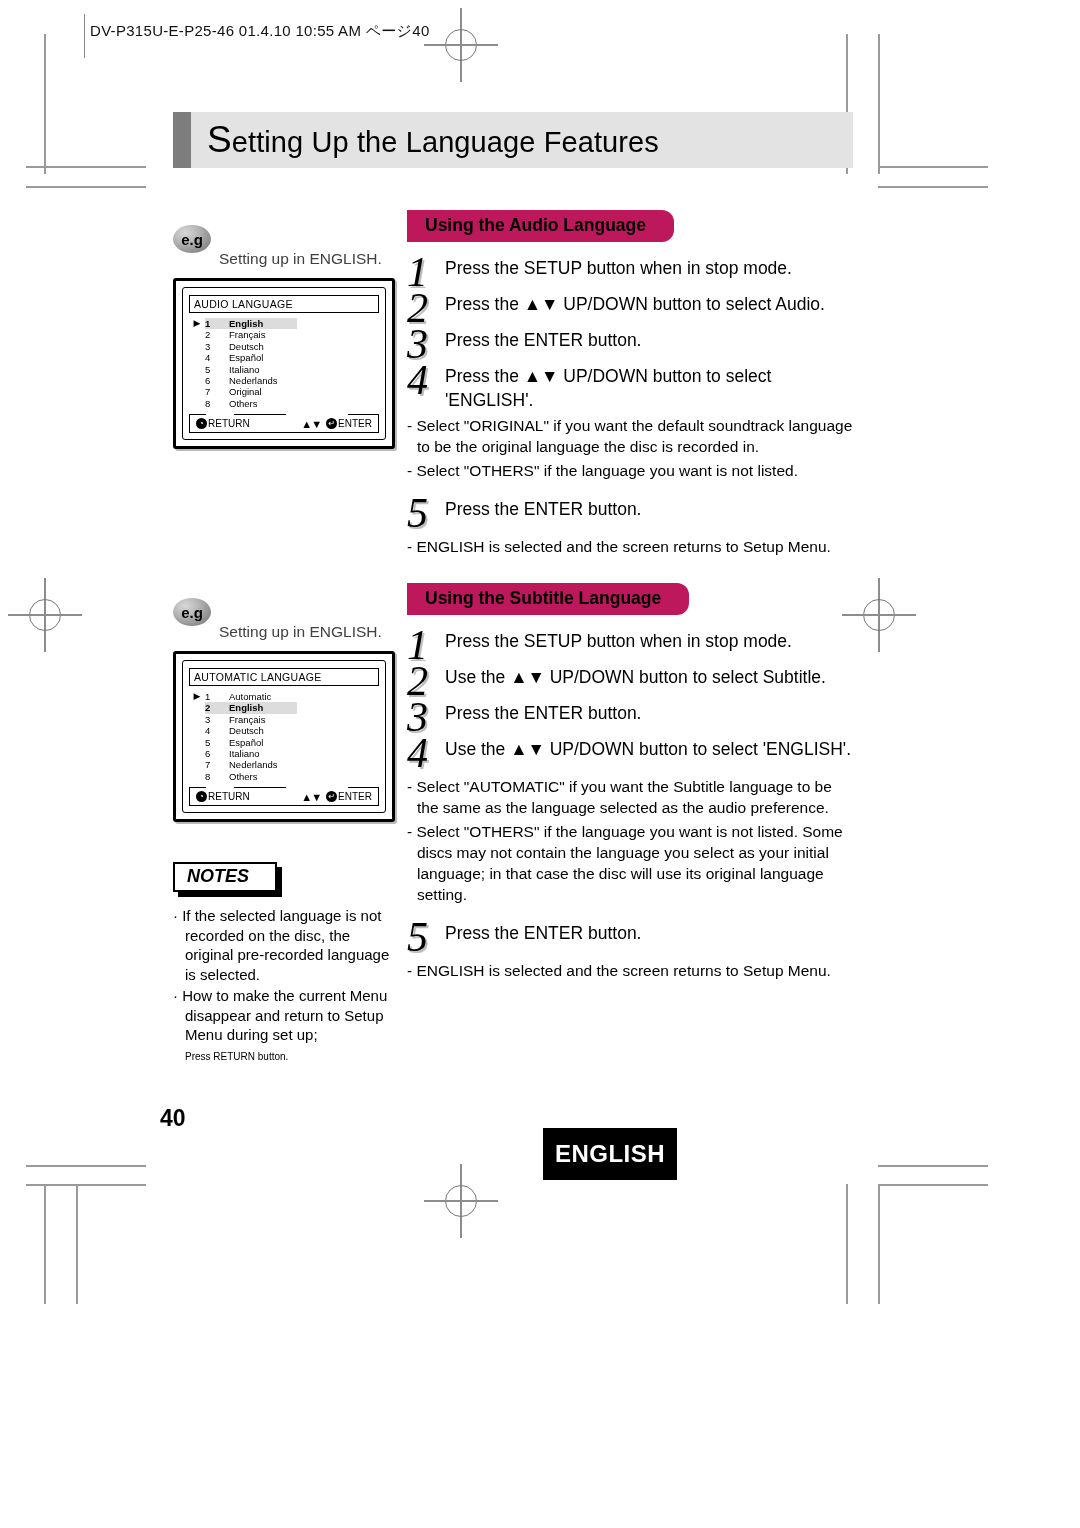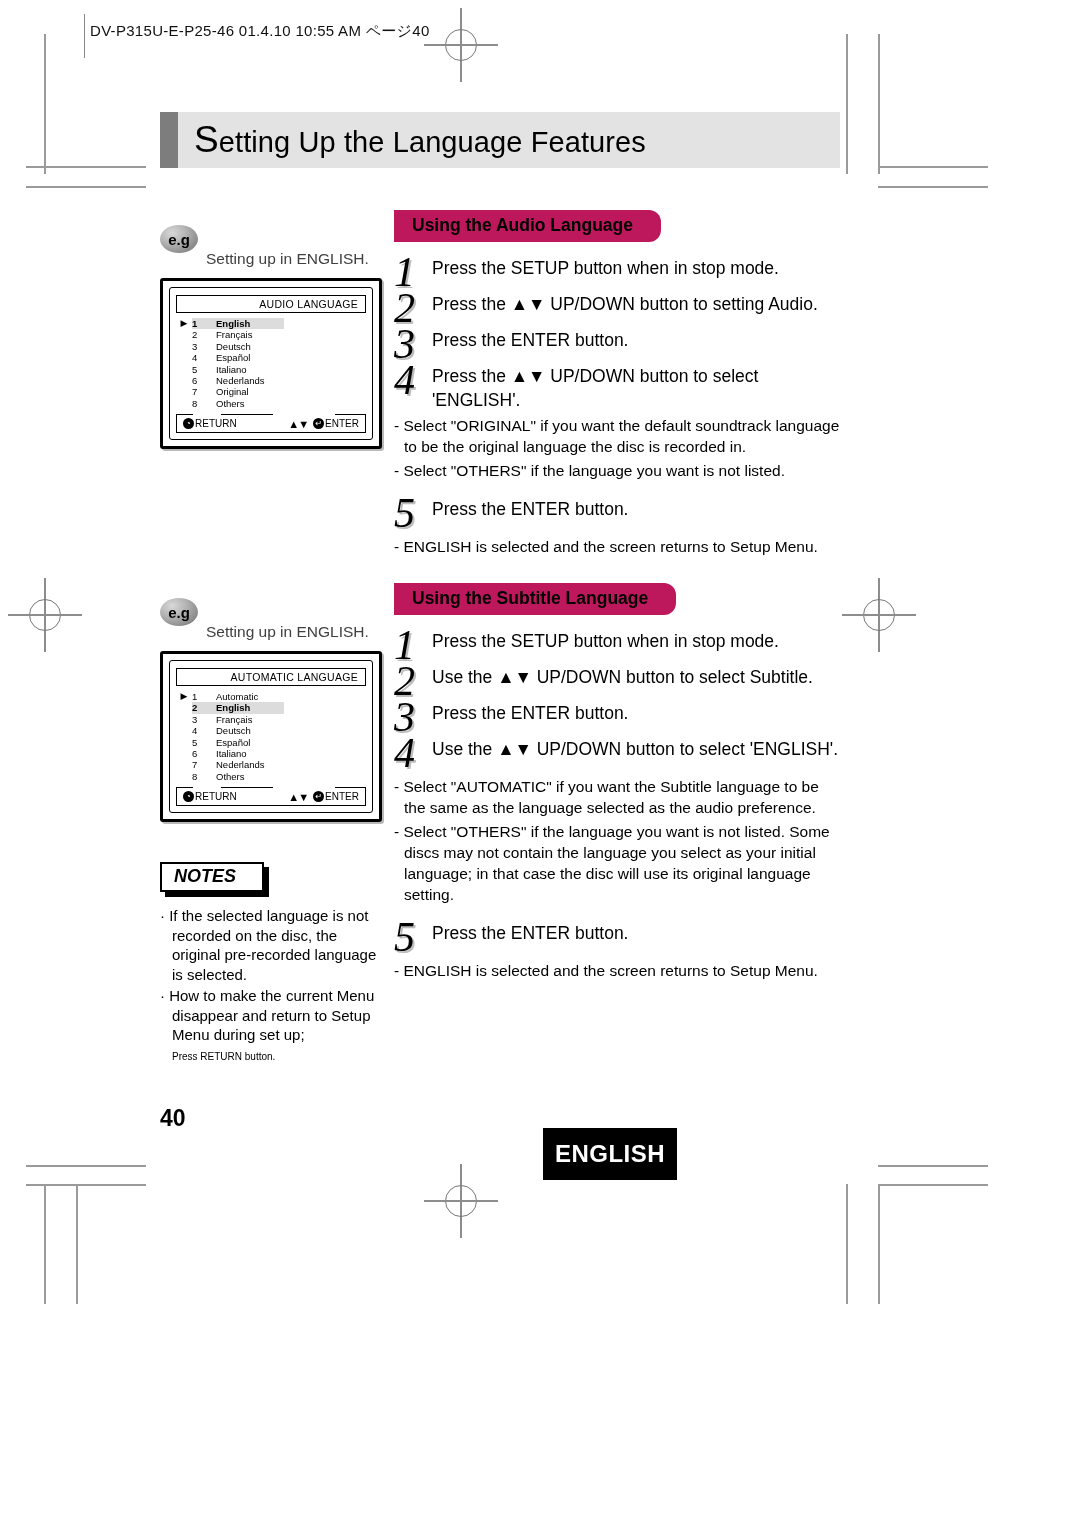--- a/index.html
+++ b/index.html
@@ -45,21 +45,21 @@
   .slug-rule {
     position: absolute;
     left: 84px; top: 14px;
     width: 1.2px; height: 44px;
     background: #8a8a8a;
   }
 
   
   .page {
     position: absolute;
-    left: 160px; top: 112px;
+    left: 173px; top: 112px;
     width: 680px;
   }
 
   
   .title-bar {
     position: relative;
     height: 56px;
     background: #e3e3e3;
     display: flex;
     align-items: center;
@@ -118,24 +118,23 @@
     padding: 6px;
     box-shadow: 2px 2px 0 #b9b9b9;
   }
   .osd-inner {
     border: 1.6px solid #000;
     border-radius: 3px;
     padding: 7px 6px 6px 6px;
   }
   .osd-titlebox {
     border: 1.6px solid #000;
-    text-align: right;
     font-size: 10.5px;
     letter-spacing: .3px;
-    padding: 2px 7px 2px 14px;
+    padding: 2px 7px 2px 4px;
     margin-bottom: 5px;
   }
   .osd-list {
     padding: 0 0 3px 0;
     margin: 0;
     list-style: none;
   }
   .osd-item {
     display: flex;
     align-items: center;
@@ -407,21 +406,21 @@
 
     <div class="col-right">
       <div class="pill">Using the Audio Language</div>
 
       <div class="step">
         <div class="step-num">1</div>
         <div class="step-body">Press the SETUP button when in stop mode.</div>
       </div>
       <div class="step step-tight">
         <div class="step-num">2</div>
-        <div class="step-body">Press the ▲▼ UP/DOWN button to setting Audio.</div>
+        <div class="step-body">Press the ▲▼ UP/DOWN button to select Audio.</div>
       </div>
       <div class="step step-tight">
         <div class="step-num">3</div>
         <div class="step-body">Press the ENTER button.</div>
       </div>
       <div class="step step-tight">
         <div class="step-num">4</div>
         <div class="step-body">Press the ▲▼ UP/DOWN button to select 'ENGLISH'.</div>
       </div>
 

